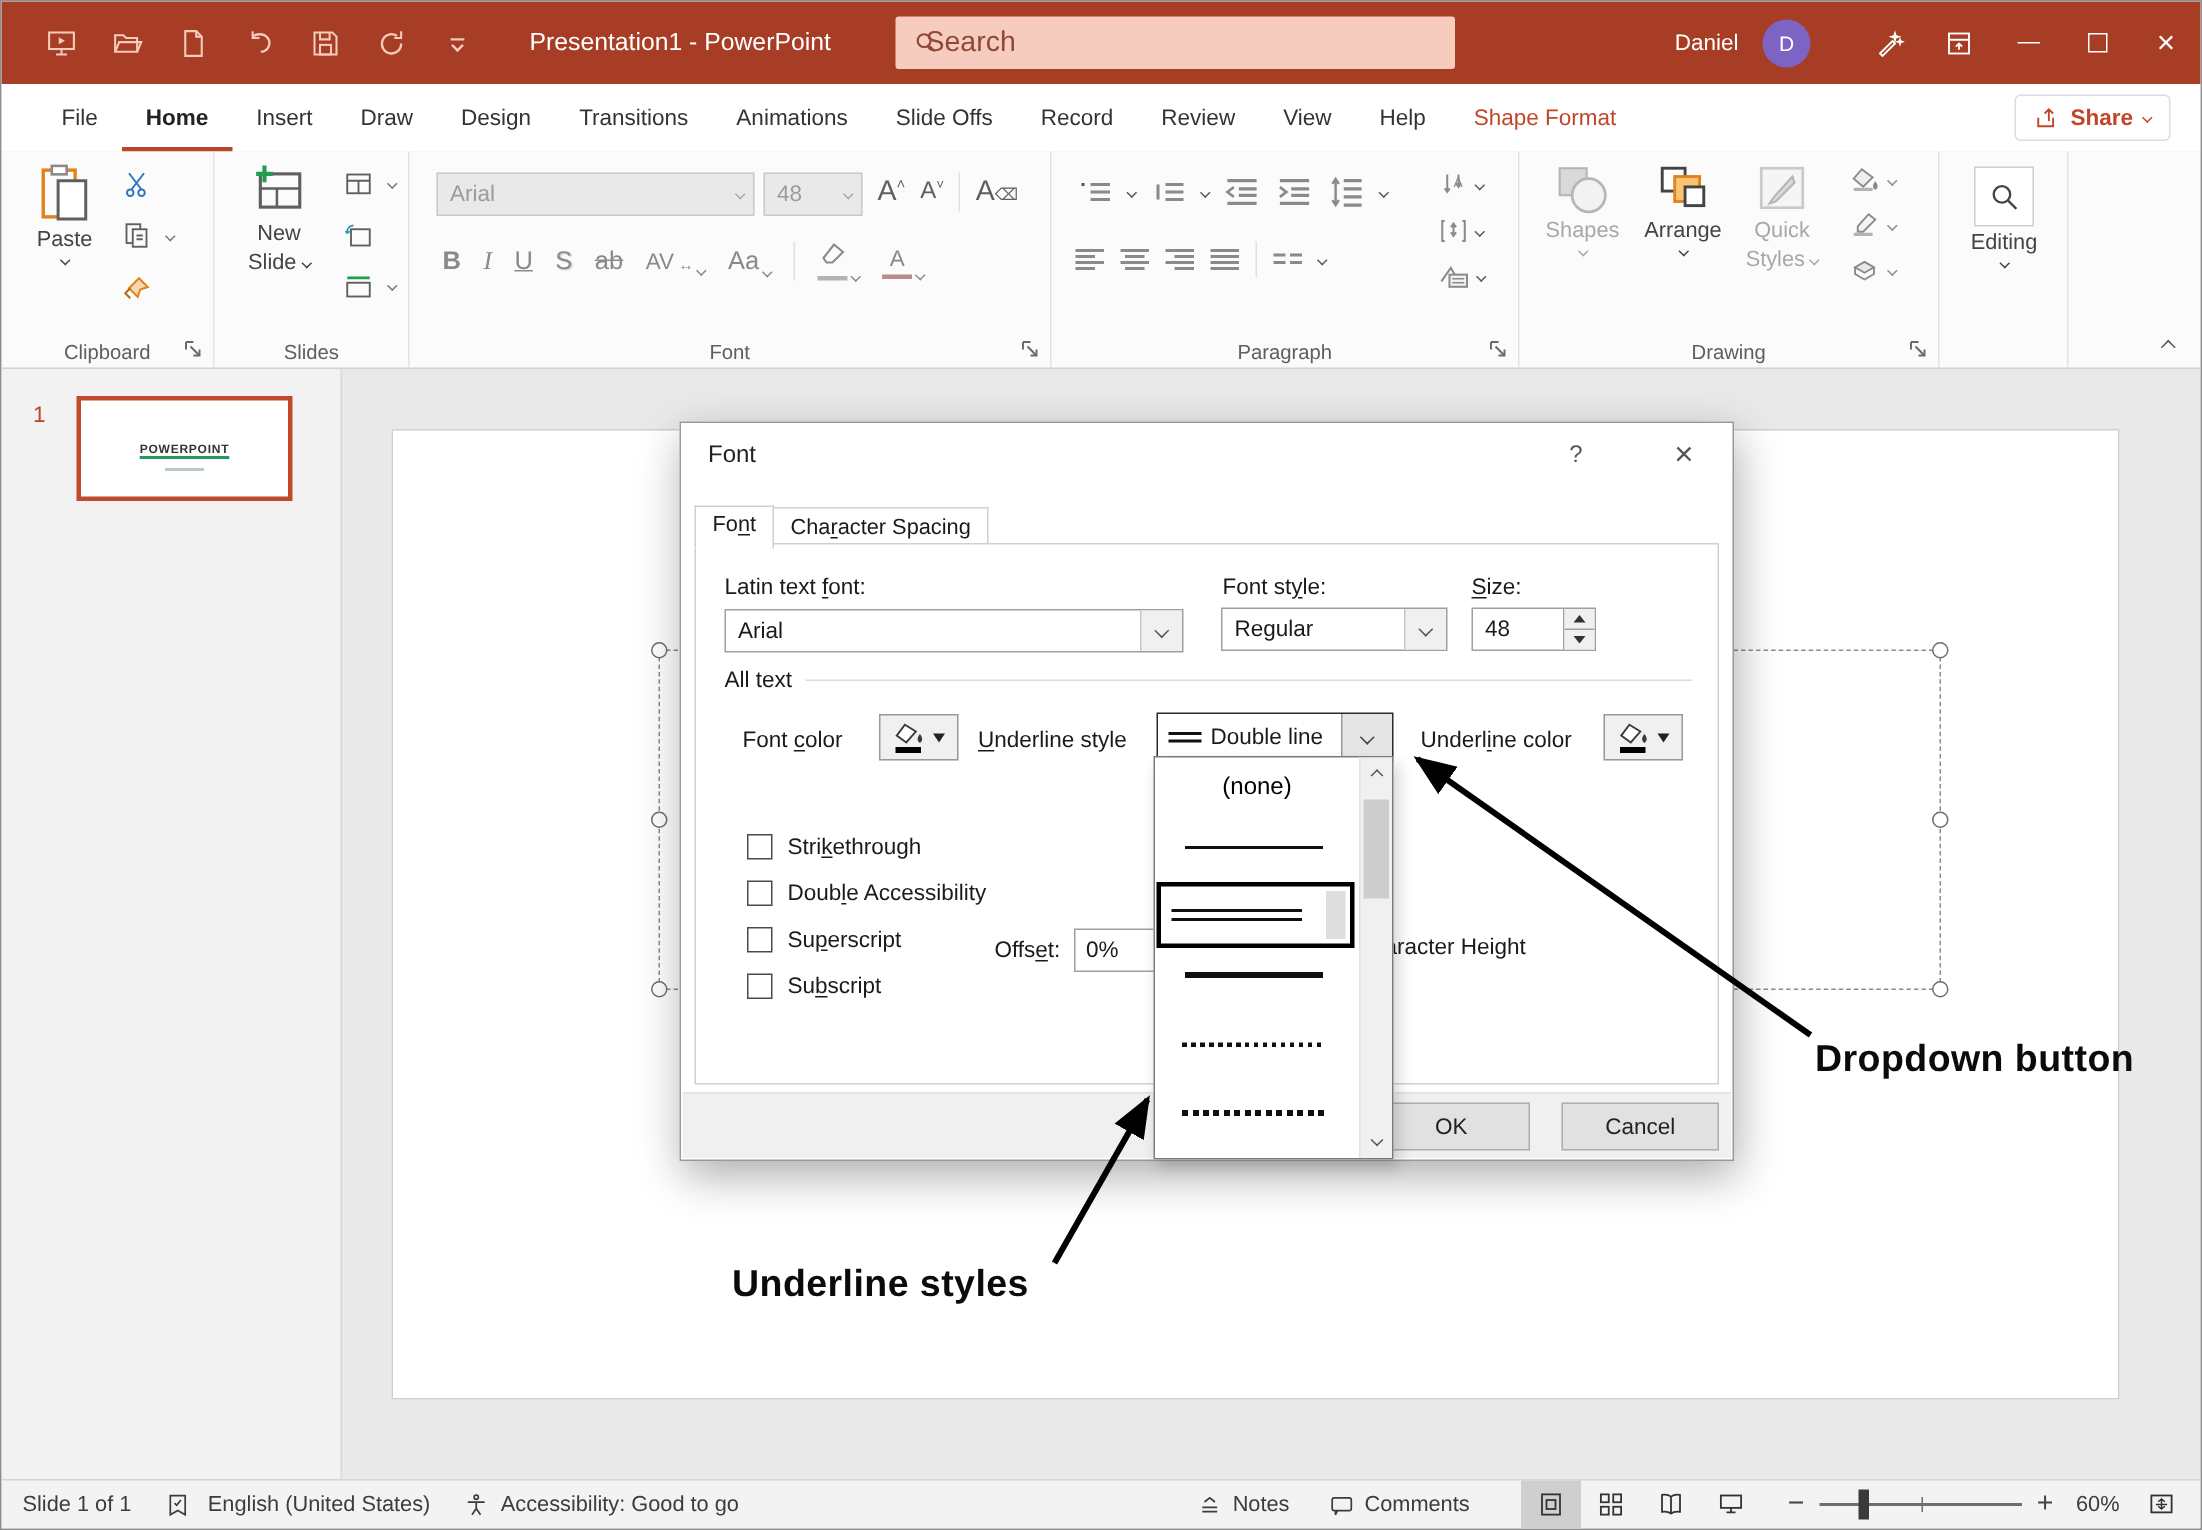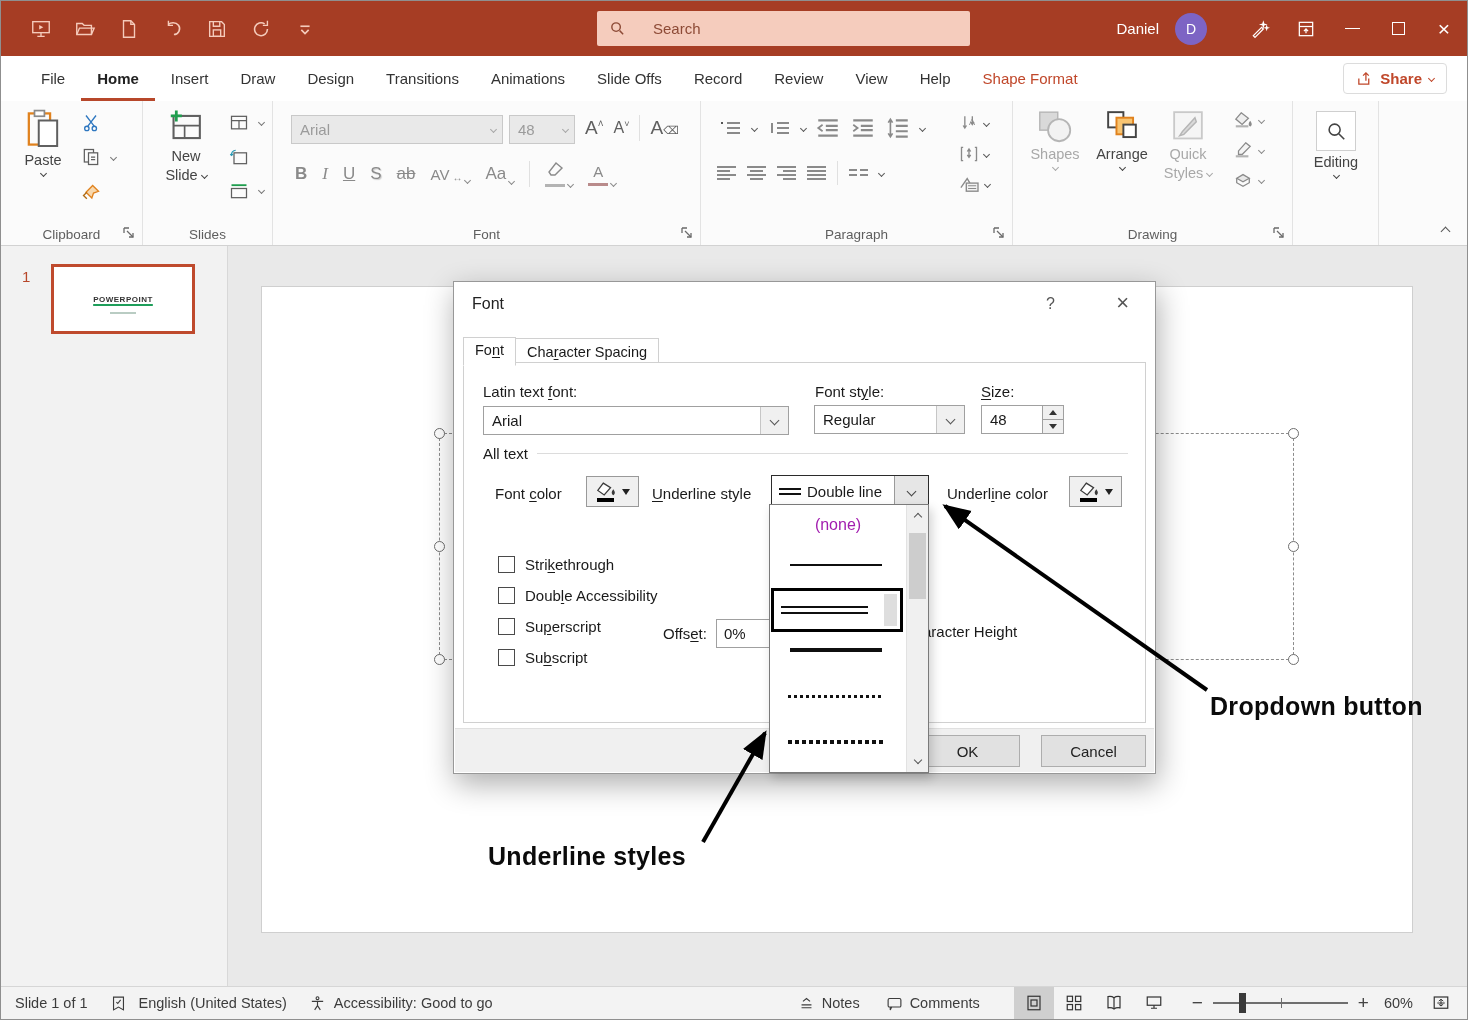--- a/index.html
+++ b/index.html
@@ -5,21 +5,21 @@
   *{box-sizing:border-box;margin:0;padding:0}
   body{margin:0;background:#555;font-family:"Liberation Sans",sans-serif}
   #app{position:relative;width:1468px;height:1020px;background:#e9e9e9;overflow:hidden;border:1px solid #8f8f8f}
 
   
   .titlebar{position:absolute;left:0;top:0;right:0;height:55px;background:#a63d24;color:#fff;z-index:5}
   .qat{position:absolute;left:28px;top:0;height:55px;display:flex;align-items:center;gap:21px;color:#f5cbbb}
   .qicon{width:23px;height:23px;display:flex;align-items:center;justify-content:center}
   .qicon svg{width:22px;height:22px}
   .tb-title{position:absolute;left:352px;top:0;height:55px;display:flex;align-items:center;font-size:16.5px;color:#fff}
-  .searchbox{position:absolute;left:596px;top:10px;width:373px;height:35px;background:#f5ccbd;border-radius:2px;display:flex;align-items:center;padding-left:56px;color:#8d4a36;font-size:15px}
+  .searchbox{position:absolute;left:596px;top:10px;width:373px;height:35px;background:#f5ccbd;border-radius:2px;display:flex;align-items:center;padding-left:20px;color:#8d4a36;font-size:19px}
   .searchbox svg{position:absolute;left:36px;width:17px;height:17px;margin-left:-24px}
   .tb-right{position:absolute;right:0;top:0;height:55px;display:flex;align-items:center}
   .tb-user{font-size:15px;margin-right:16px}
   .avatar{width:32px;height:32px;border-radius:50%;background:#7d64c4;display:flex;align-items:center;justify-content:center;font-size:14px;margin-right:30px}
   .tb-btn{width:46px;height:55px;display:flex;align-items:center;justify-content:center;color:#f7dcd2}
   .tb-btn svg{width:20px;height:20px}
   .winmin{width:15px;height:1.6px;background:#fff;display:block}
   .winmax{width:13px;height:13px;border:1.6px solid #fff;display:block}
   .winclose{font-size:21px;line-height:1;color:#fff}
 
@@ -100,21 +100,21 @@
   .cbox{width:17px;height:17px;border:1.5px solid #4a4a4a;background:#fff}
   .offsetbox{position:absolute;left:252px;top:256px;width:58px;height:29px;border:1px solid #a0a0a0;background:#fff;display:flex;align-items:center;padding-left:7px}
   .dlg-footer{position:absolute;left:1px;right:1px;bottom:1px;height:44px;background:#f0f0f0;border-top:1px solid #e0e0e0}
   .wbtn{position:absolute;top:6px;width:105px;height:32px;background:#e1e1e1;border:1px solid #adadad;display:flex;align-items:center;justify-content:center;font-size:15px;color:#222}
 
   
   .ulpopup{position:absolute;left:768px;top:503px;width:160px;height:269px;background:#fff;border:1px solid #7a7a7a;z-index:20;box-shadow:3px 5px 10px rgba(0,0,0,.18)}
   .ulscroll{position:absolute;right:0;top:0;bottom:0;width:22px;background:#f0f0f0;border-left:1px solid #e2e2e2}
   .ulscroll .sa{position:absolute;left:0;right:0;height:20px;display:flex;align-items:center;justify-content:center;color:#555}
   .ulthumb{position:absolute;left:2px;right:2px;top:28px;height:66px;background:#cdcdcd}
-  .opt-none{position:absolute;left:0;width:136px;top:11px;text-align:center;color:#a21caf;font-size:16px}
+  .opt-none{position:absolute;left:0;width:136px;top:11px;text-align:center;color:#000000;font-size:16px}
   .lnitem{position:absolute;background:#0f0f0f}
   .opt-selected{position:absolute;left:1px;top:83px;width:132px;height:44px;border:3px solid #000;background:#fff}
   .opt-selected .l{position:absolute;left:7px;width:87px;height:2px;background:#0f0f0f}
   .opt-selected .strip{position:absolute;right:3px;top:3px;bottom:3px;width:13px;background:#dedede}
   .dots{position:absolute;height:3px;background-image:repeating-linear-gradient(90deg,#111 0 3px,transparent 3px 6px)}
   .dots.heavy{height:4px;background-image:repeating-linear-gradient(90deg,#111 0 4px,transparent 4px 7px)}
 
   
   .ann-svg{position:absolute;left:0;top:0;width:1468px;height:1020px;z-index:30;pointer-events:none}
   .ann-text{position:absolute;font-size:25px;font-weight:bold;color:#0b0b0b;z-index:31;letter-spacing:.3px}
@@ -176,20 +176,21 @@
             <path d="M19 3v5h-5" stroke-width="1.5"></path>
           </svg>
         </span>
       <span class="qicon">
           <svg viewBox="0 0 24 24" fill="none" stroke="currentColor" stroke-width="1.8">
             <path d="M7 9h10"></path>
             <path d="M8 13l4 4 4-4"></path>
           </svg>
         </span>
     </div>
+    <div class="tb-title">Presentation1  -  PowerPoint</div>
     <div class="searchbox">
       <svg viewBox="0 0 24 24" fill="none" stroke="#8d4a36" stroke-width="2">
           <circle cx="10" cy="10" r="6"></circle>
           <path d="M15 15l5 5"></path>
         </svg>
       <span>Search</span>
     </div>
     <div class="tb-right">
       <span class="tb-user">Daniel</span>
       <span class="avatar">D</span>

